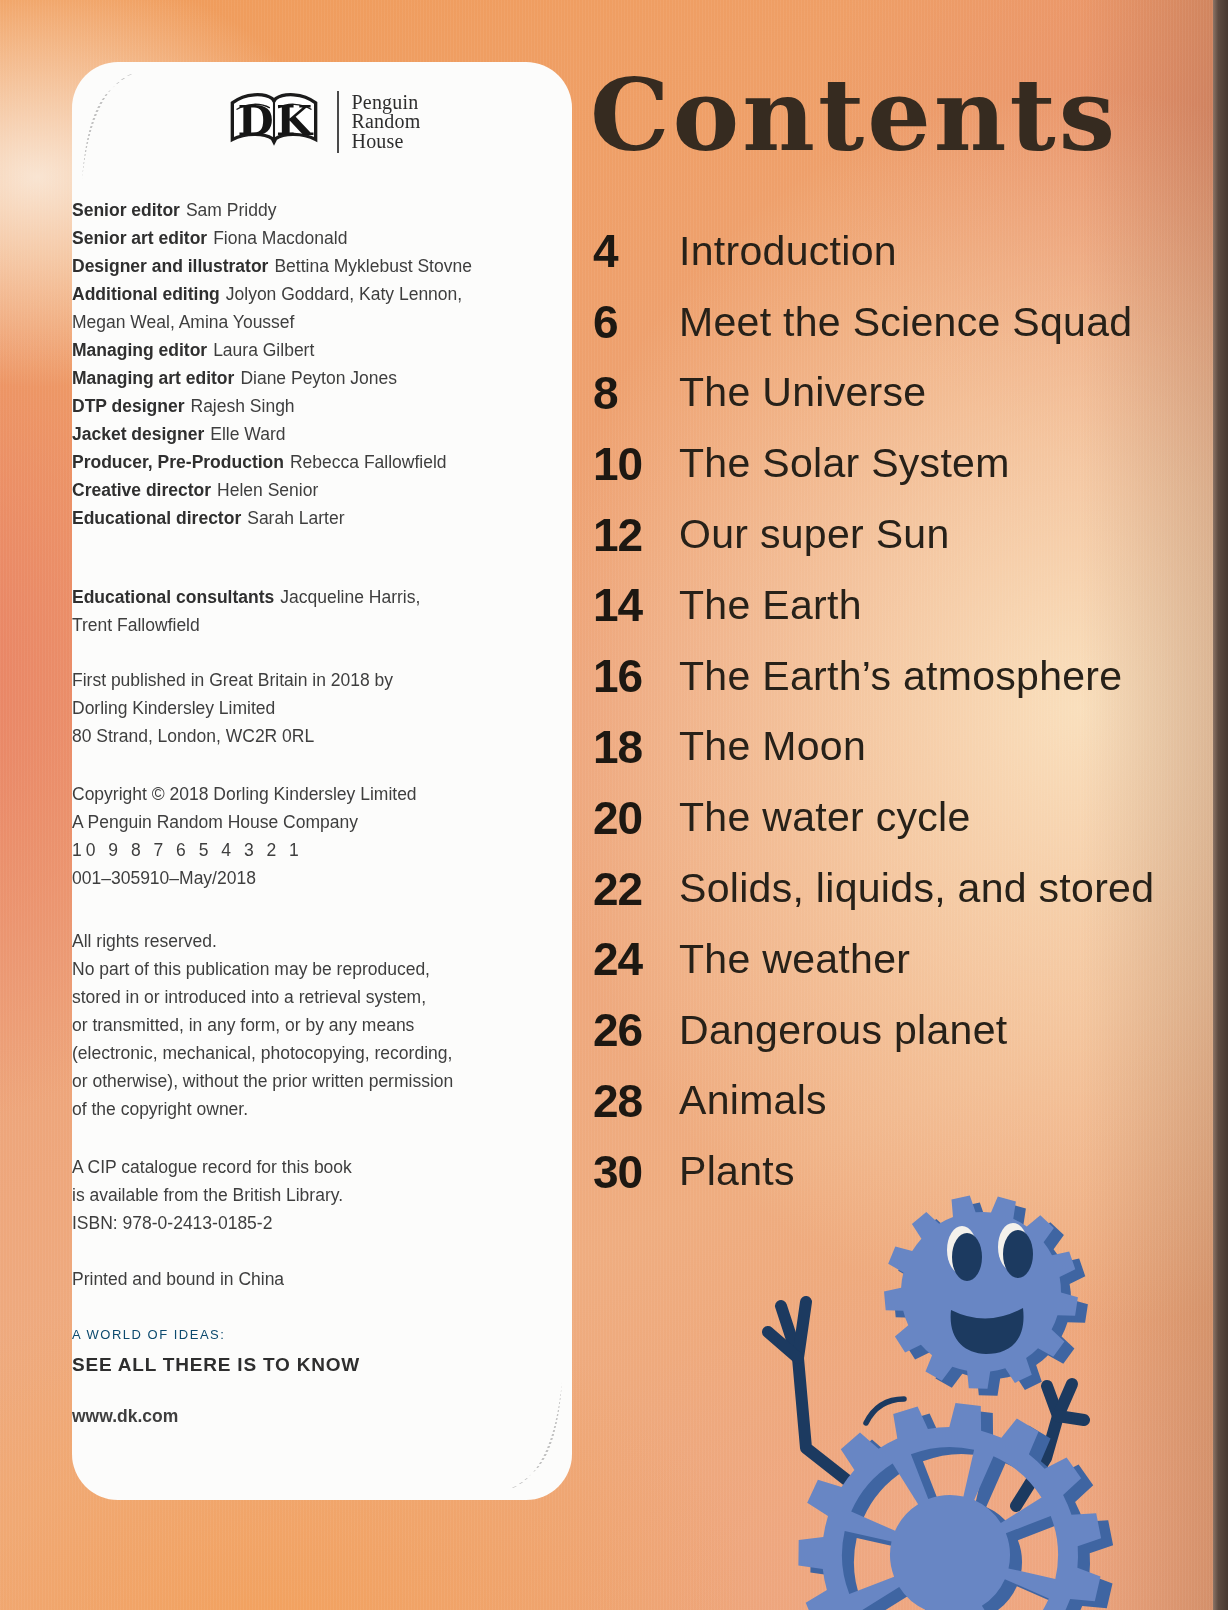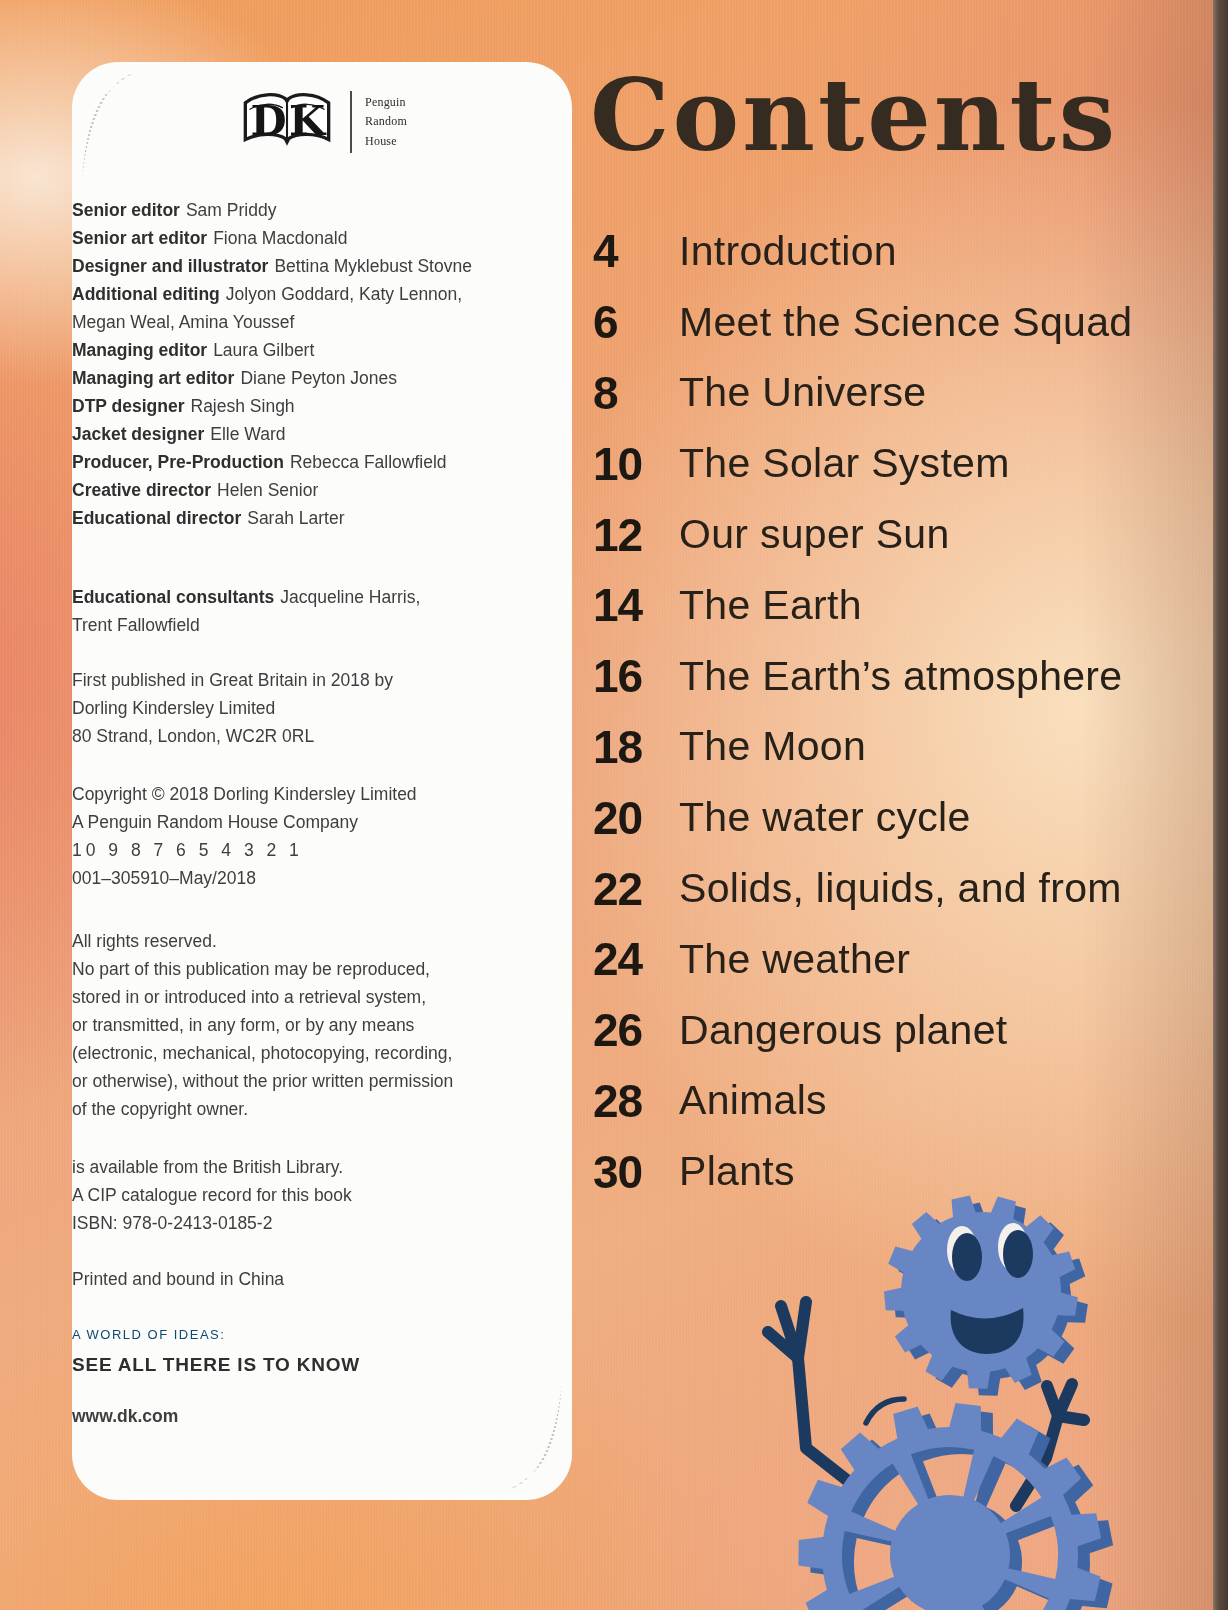--- a/index.html
+++ b/index.html
@@ -21,21 +21,21 @@
   
   .panel{position:absolute;left:72px;top:62px;width:500px;height:1438px;
     background:#fcfcfb;border-radius:46px;color:#3a3a3a;}
   .panel .blk{position:absolute;left:0;width:100%;text-align:left;
     font-size:17.5px;line-height:28px;color:#3e3e3e;}
   .panel b{font-weight:bold;color:#2f2f2f;margin-right:6px}
   .panel b:empty{margin:0}
   .logo-row{position:absolute;top:24px;left:0;width:100%;display:flex;
     justify-content:center;align-items:center;gap:13px;}
   .logo-divider{width:2px;height:62px;background:#4a4a4a}
-  .imprint{font-family:"Liberation Serif",serif;font-size:12px;line-height:19.5px;
+  .imprint{font-family:"Liberation Serif",serif;font-size:20px;line-height:19.5px;
     color:#2d2d2d;text-align:left;letter-spacing:.2px}
   .slogan-a{font-size:13px;letter-spacing:1.5px;color:#0c4a6e}
   .slogan-b{font-weight:bold;font-size:19px;letter-spacing:.8px;color:#2e2e2e}
   .website{font-weight:bold;font-size:18.5px;color:#2b2b2b}
   .corner-svg{position:absolute;left:0;top:0;pointer-events:none}
   
   .toc-title{position:absolute;left:590px;top:42px;width:620px;
     font-family:"DejaVu Serif",serif;font-weight:bold;font-size:100px;
     letter-spacing:3px;color:#362b20;margin-top:14px;}
   .toc{position:absolute;left:593px;top:216px;width:628px;}
@@ -145,22 +145,22 @@
       <div>All rights reserved.</div>
       <div>No part of this publication may be reproduced,</div>
       <div>stored in or introduced into a retrieval system,</div>
       <div>or transmitted, in any form, or by any means</div>
       <div>(electronic, mechanical, photocopying, recording,</div>
       <div>or otherwise), without the prior written permission</div>
       <div>of the copyright owner.</div>
     </div>
 
     <div class="blk" style="top:1091px">
+      <div>A CIP catalogue record for this book</div>
       <div>is available from the British Library.</div>
-      <div>A CIP catalogue record for this book</div>
       <div>ISBN: 978-0-2413-0185-2</div>
     </div>
 
     <div class="blk" style="top:1203px">
       <div>Printed and bound in China</div>
     </div>
 
     <div class="blk" style="top:1258px;line-height:30px">
       <div class="slogan-a">A WORLD OF IDEAS:</div>
       <div class="slogan-b">SEE ALL THERE IS TO KNOW</div>
@@ -203,21 +203,21 @@
     <div class="toc-row">
         <span class="toc-page">18</span>
         <span class="toc-item-title">The Moon</span>
       </div>
     <div class="toc-row">
         <span class="toc-page">20</span>
         <span class="toc-item-title">The water cycle</span>
       </div>
     <div class="toc-row">
         <span class="toc-page">22</span>
-        <span class="toc-item-title">Solids, liquids, and from</span>
+        <span class="toc-item-title">Solids, liquids, and stored</span>
       </div>
     <div class="toc-row">
         <span class="toc-page">24</span>
         <span class="toc-item-title">The weather</span>
       </div>
     <div class="toc-row">
         <span class="toc-page">26</span>
         <span class="toc-item-title">Dangerous planet</span>
       </div>
     <div class="toc-row">

